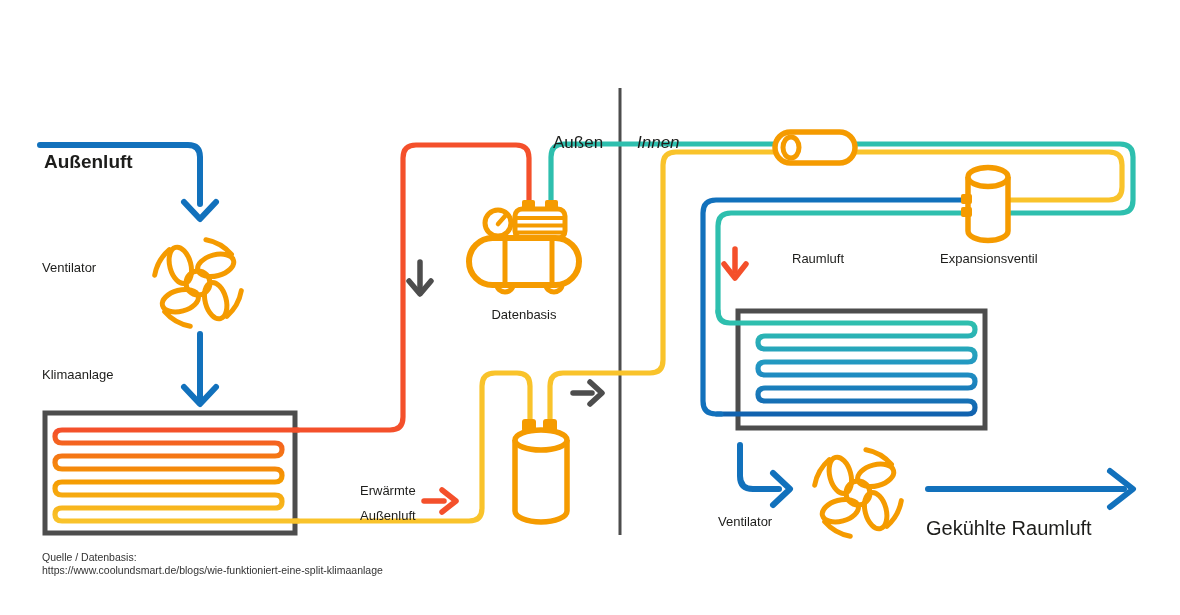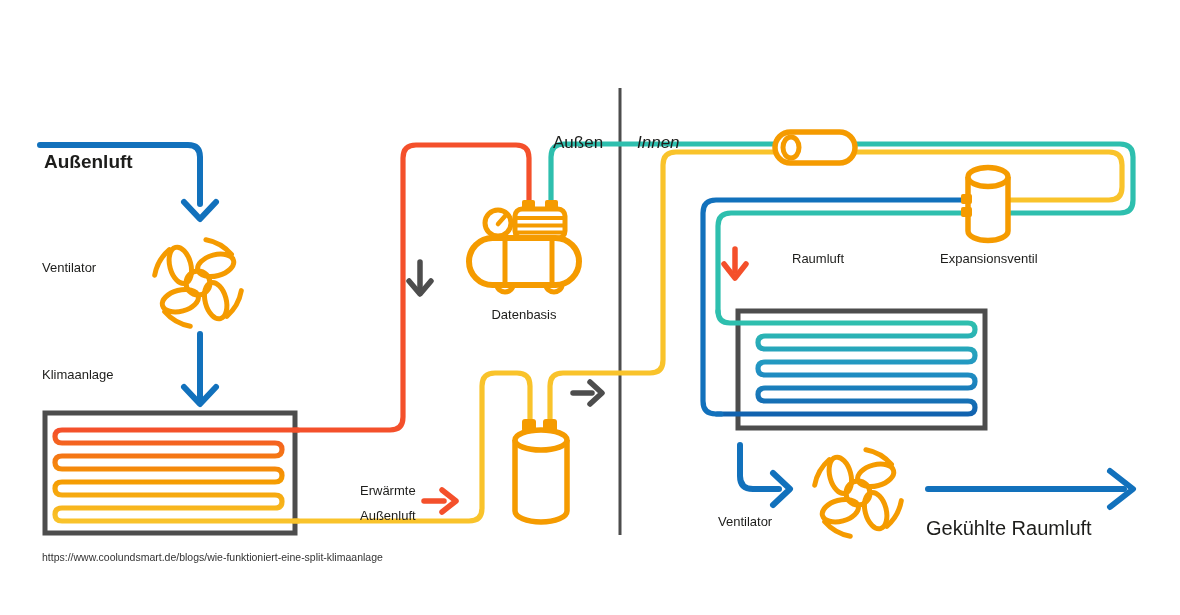--- a/index.html
+++ b/index.html
@@ -168,16 +168,17 @@
     <div>Erwärmte</div>
     <div>Außenluft</div>
   </div>
 
   <div class="lbl t19" style="left:763px;top:251px;margin-left:29px;">Raumluft</div>
   <div class="lbl t19" style="left:908px;top:251px;margin-left:32px;">Expansionsventil</div>
   <div class="lbl t19" style="left:718px;top:514px;">Ventilator</div>
   <div class="lbl t20b" style="left:926px;top:517px;">Gekühlte Raumluft</div>
 
   <div class="lbl src" style="left:42px;top:551px;">
+    <div>Quelle / Datenbasis:</div>
     <div>https://www.coolundsmart.de/blogs/wie-funktioniert-eine-split-klimaanlage</div>
   </div>
 
 </div>
 
 </body></html>

